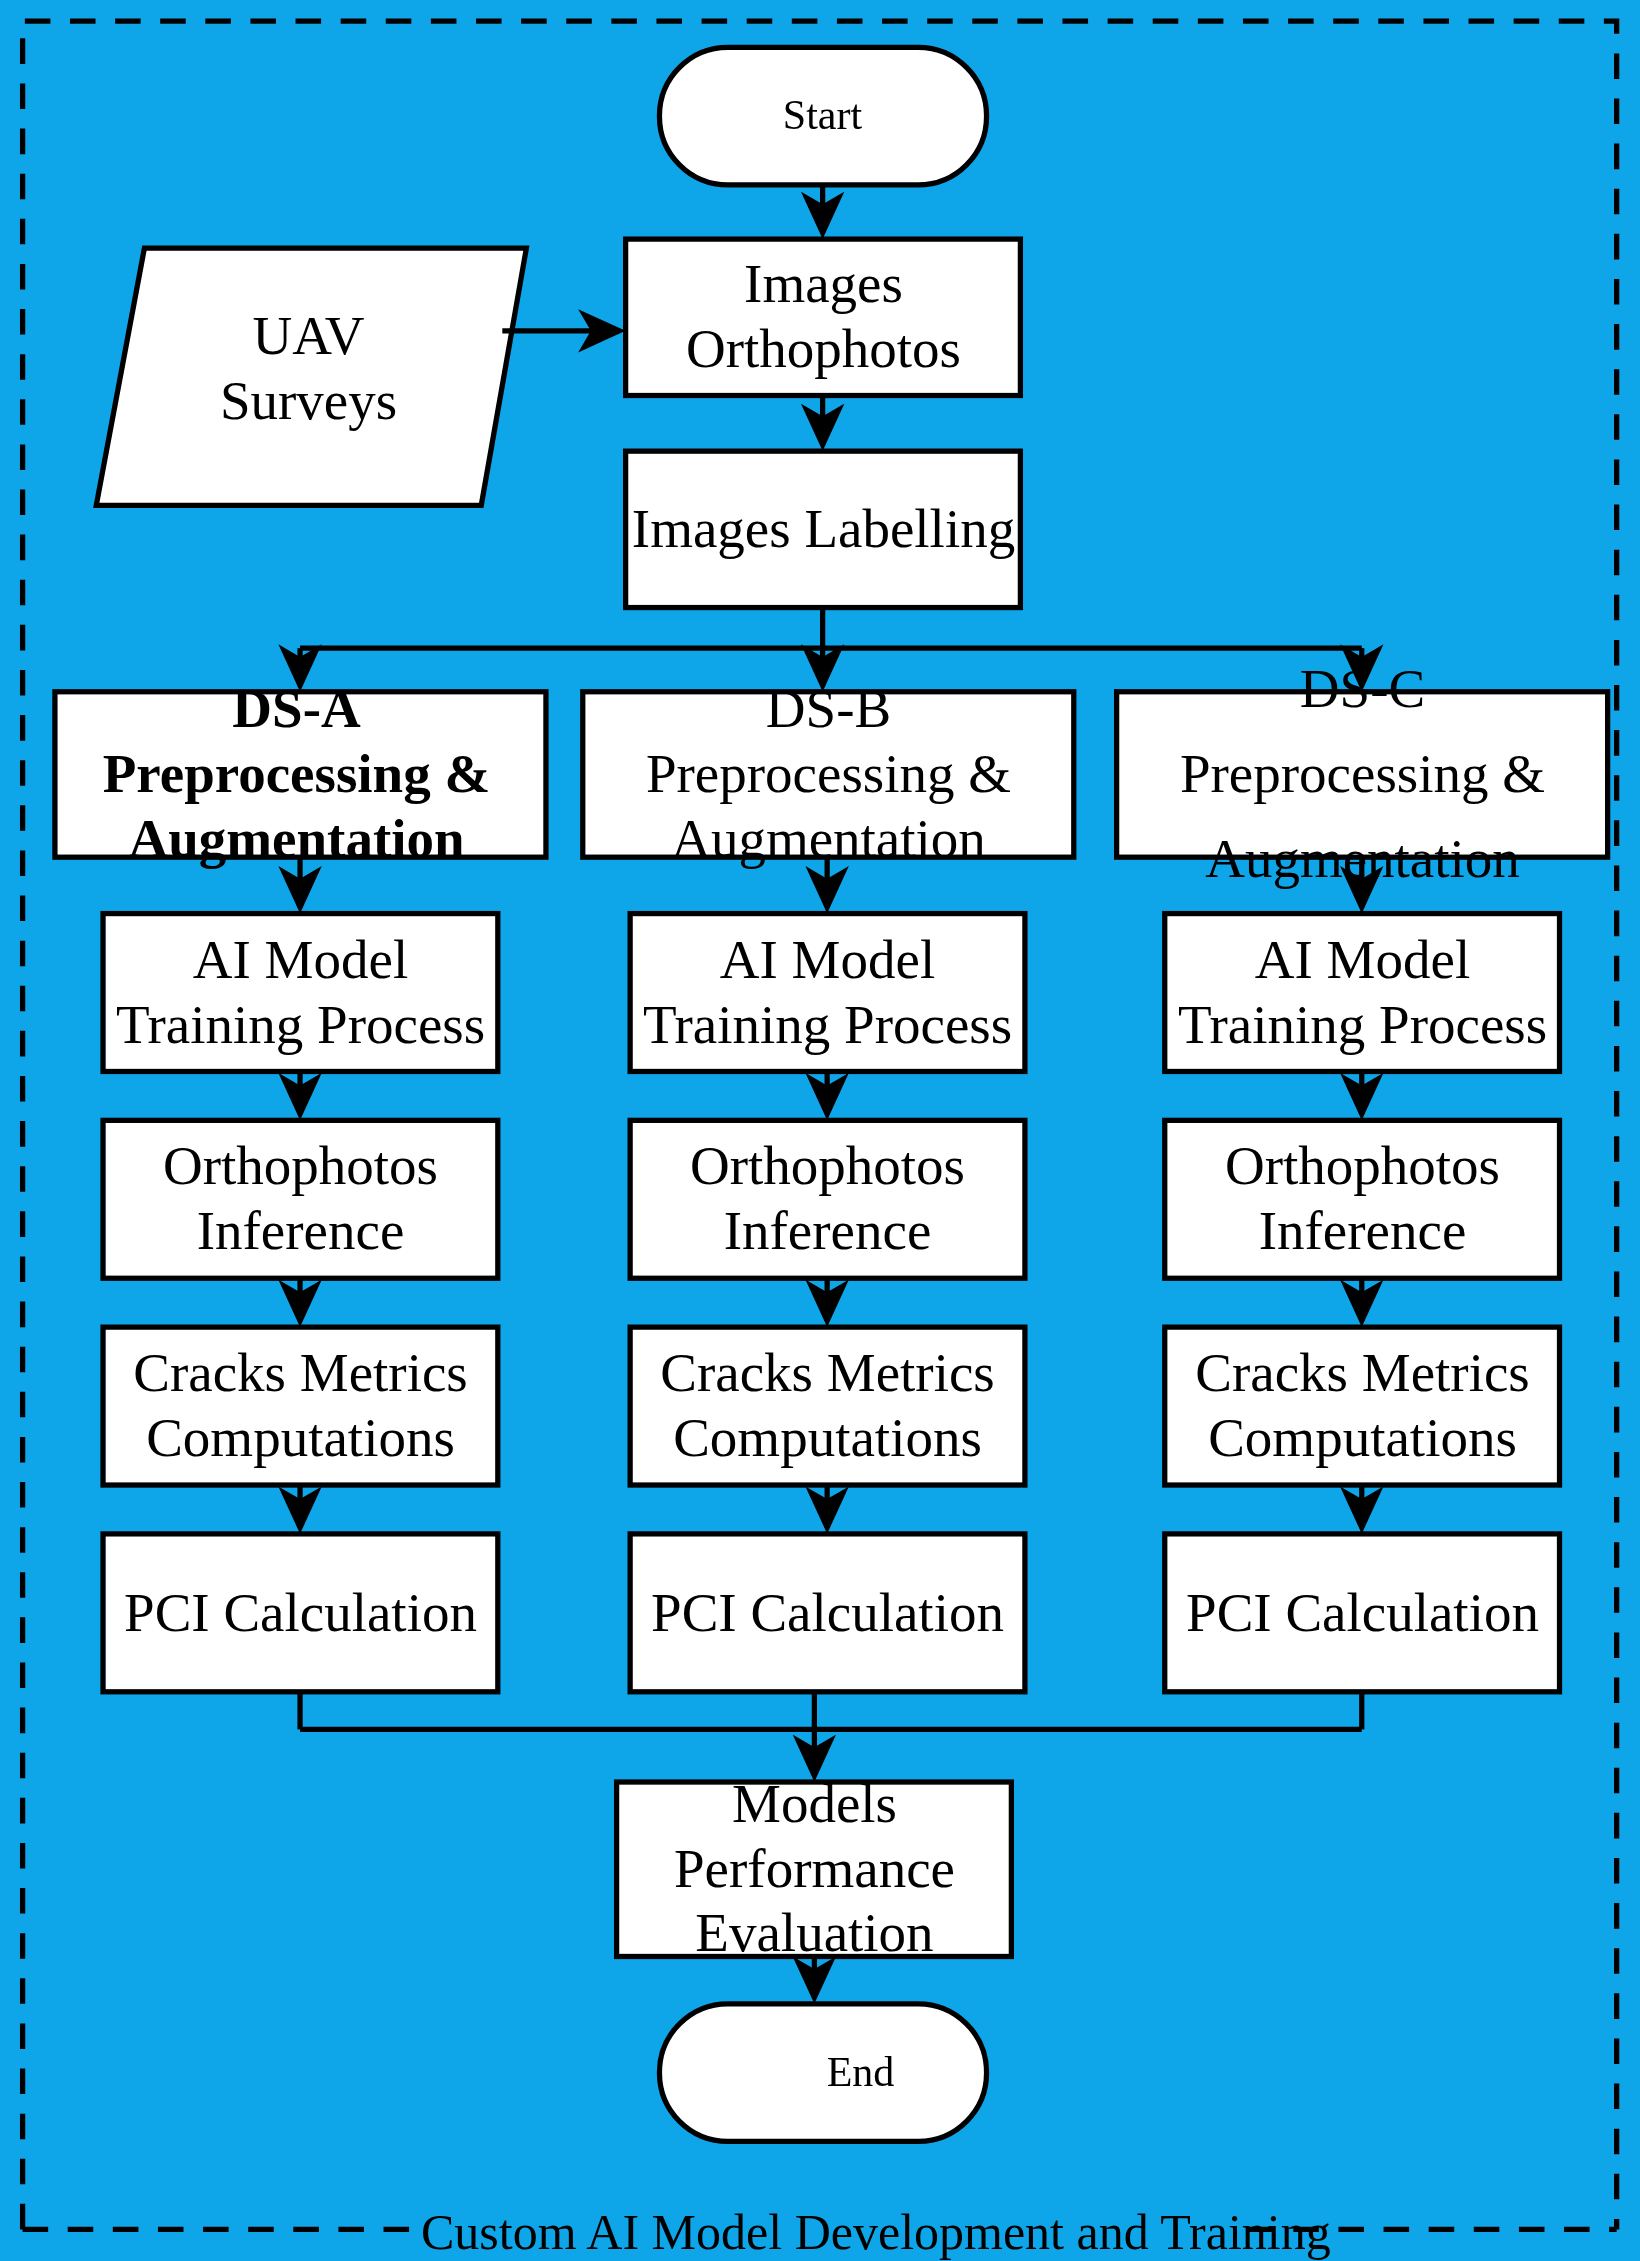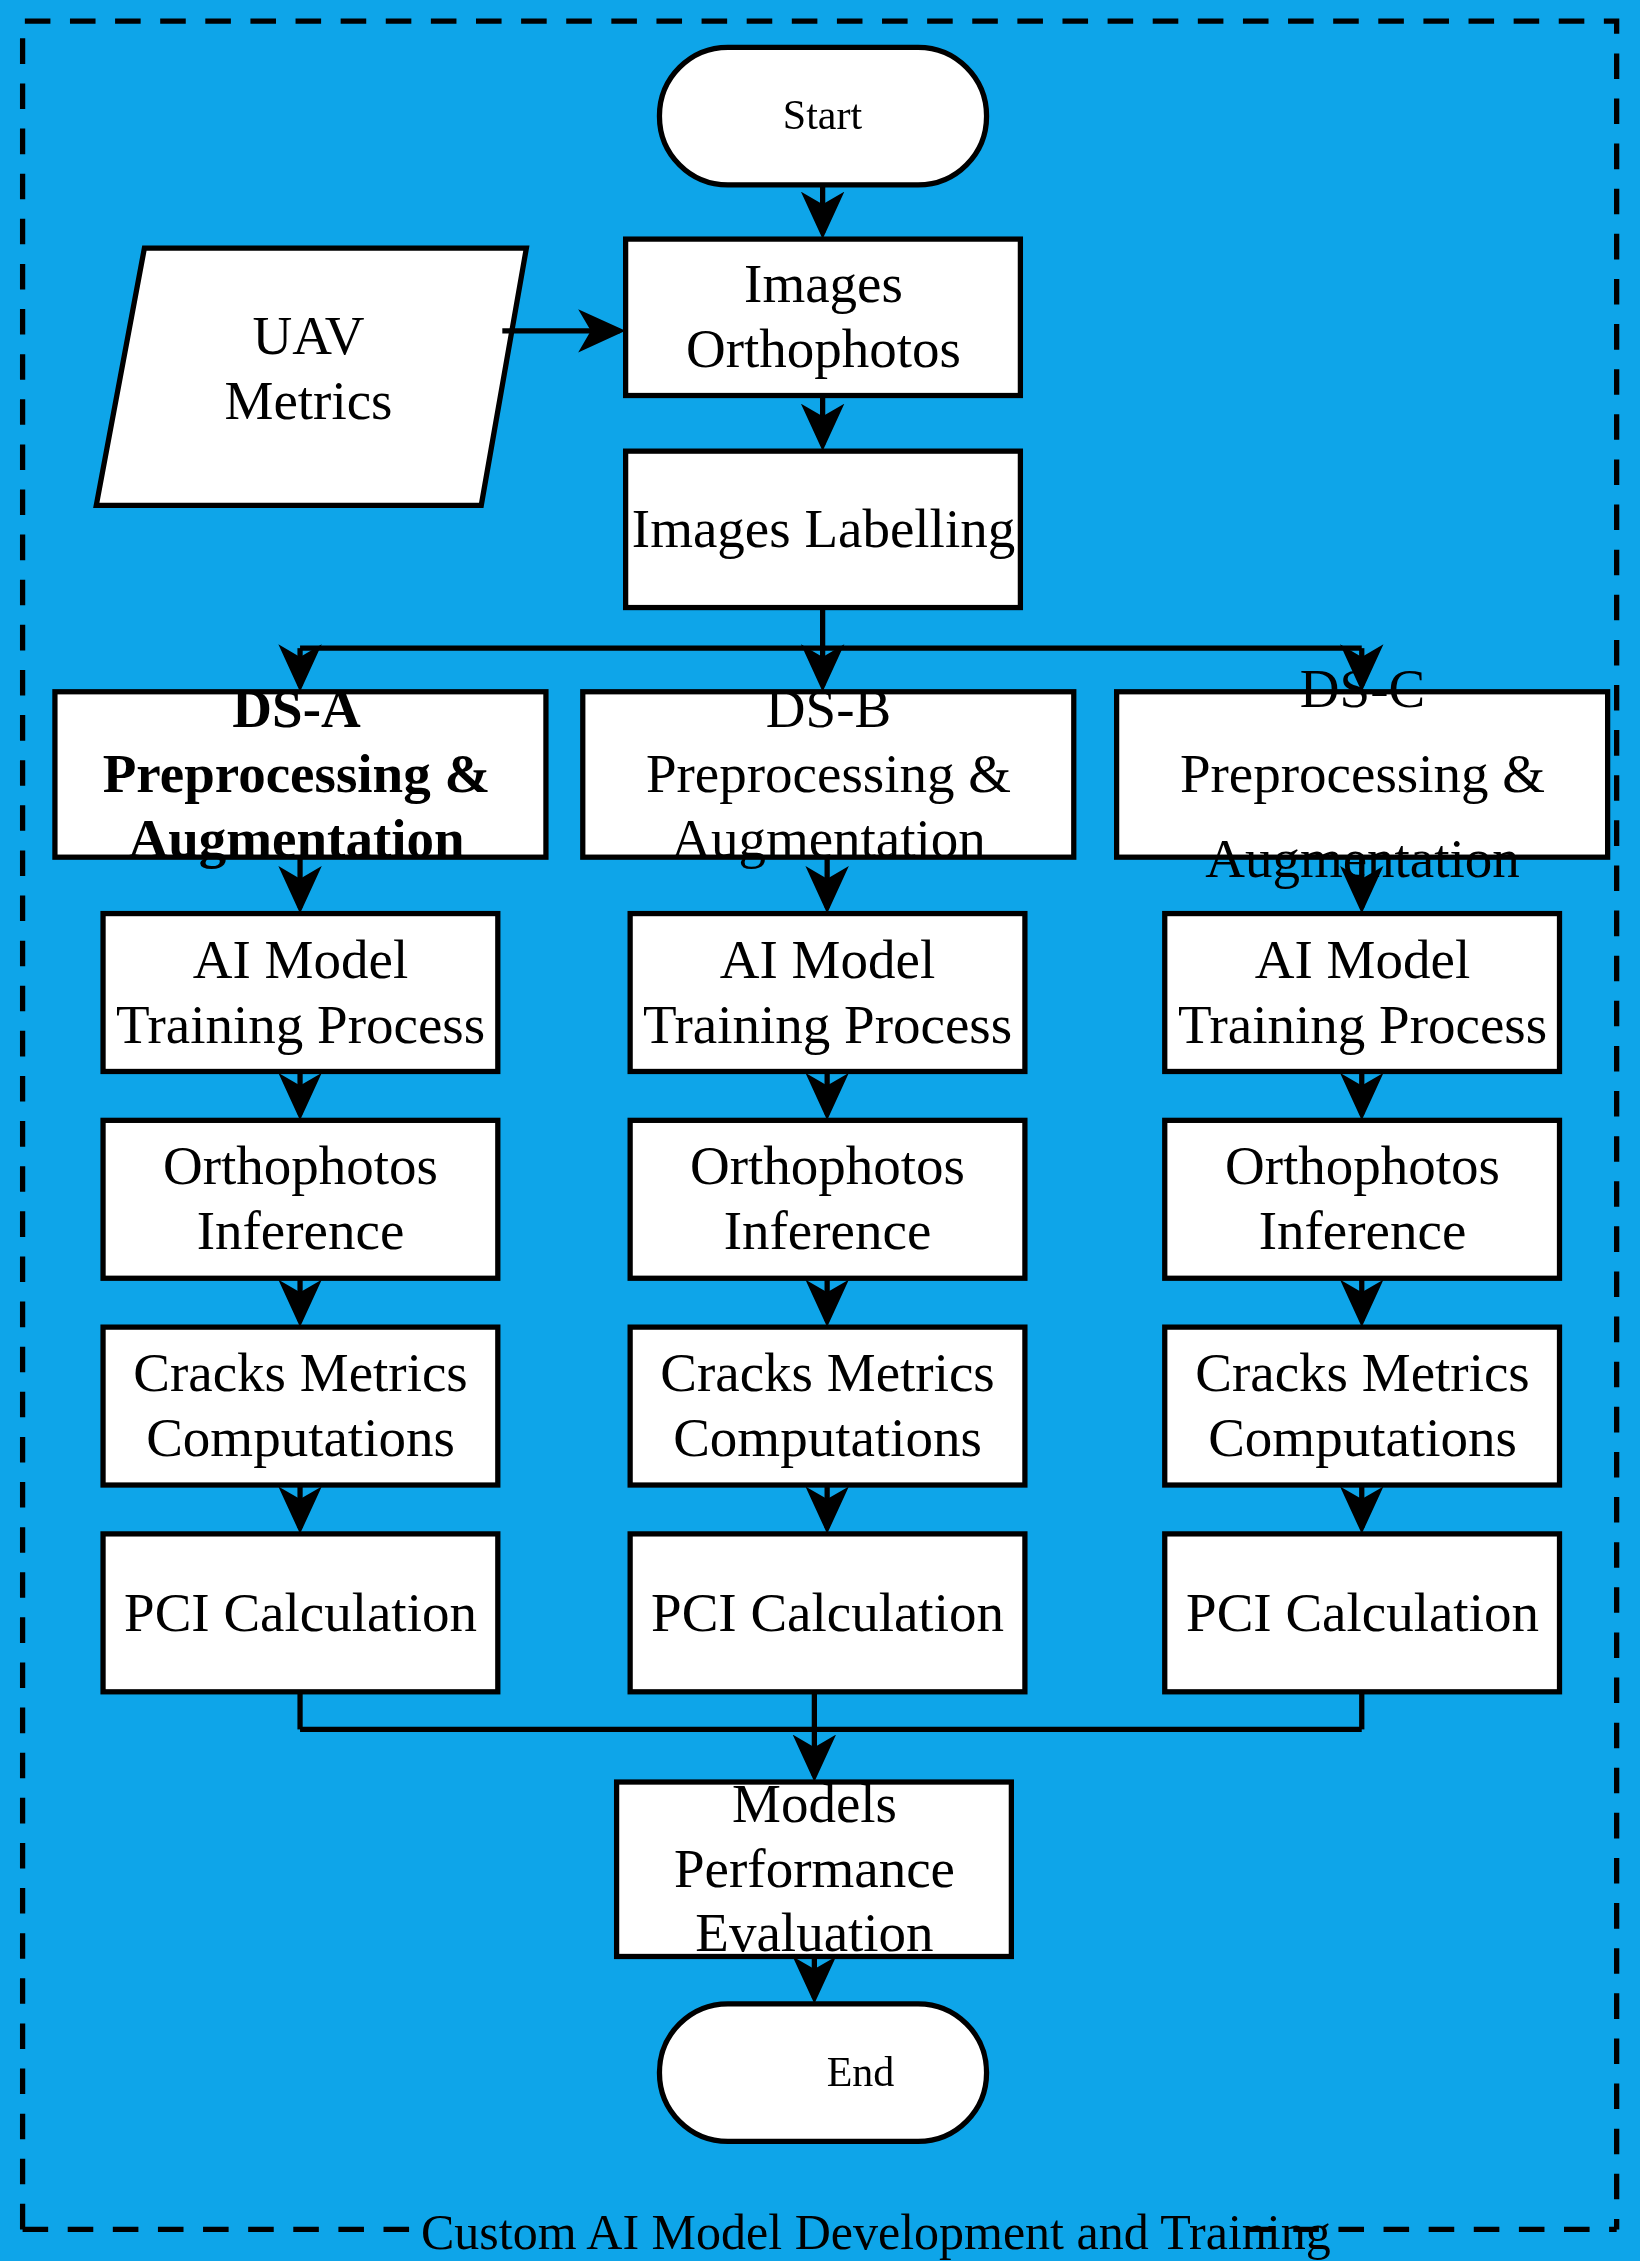--- a/index.html
+++ b/index.html
@@ -99,21 +99,21 @@
       <line x1="1083" y1="2602" x2="1083" y2="2657" marker-end="url(#arrow)"></line>
     </g>
   </svg>
 
   <div class="nodelabel fs-terminal" style="left:659px;top:47px;width:327px;height:138px;">
     <span>Start</span>
   </div>
 
   <div class="nodelabel fs-proc" style="left:113px;top:240px;width:391px;height:257px;">
     <span>UAV</span>
-    <span>Metrics</span>
+    <span>Surveys</span>
   </div>
 
   <div class="nodelabel fs-proc" style="left:626px;top:239px;width:395px;height:156px;">
     <span>Images</span>
     <span>Orthophotos</span>
   </div>
 
   <div class="nodelabel fs-proc" style="left:626px;top:451px;width:395px;height:156px;">
     <span>Images Labelling</span>
   </div>

